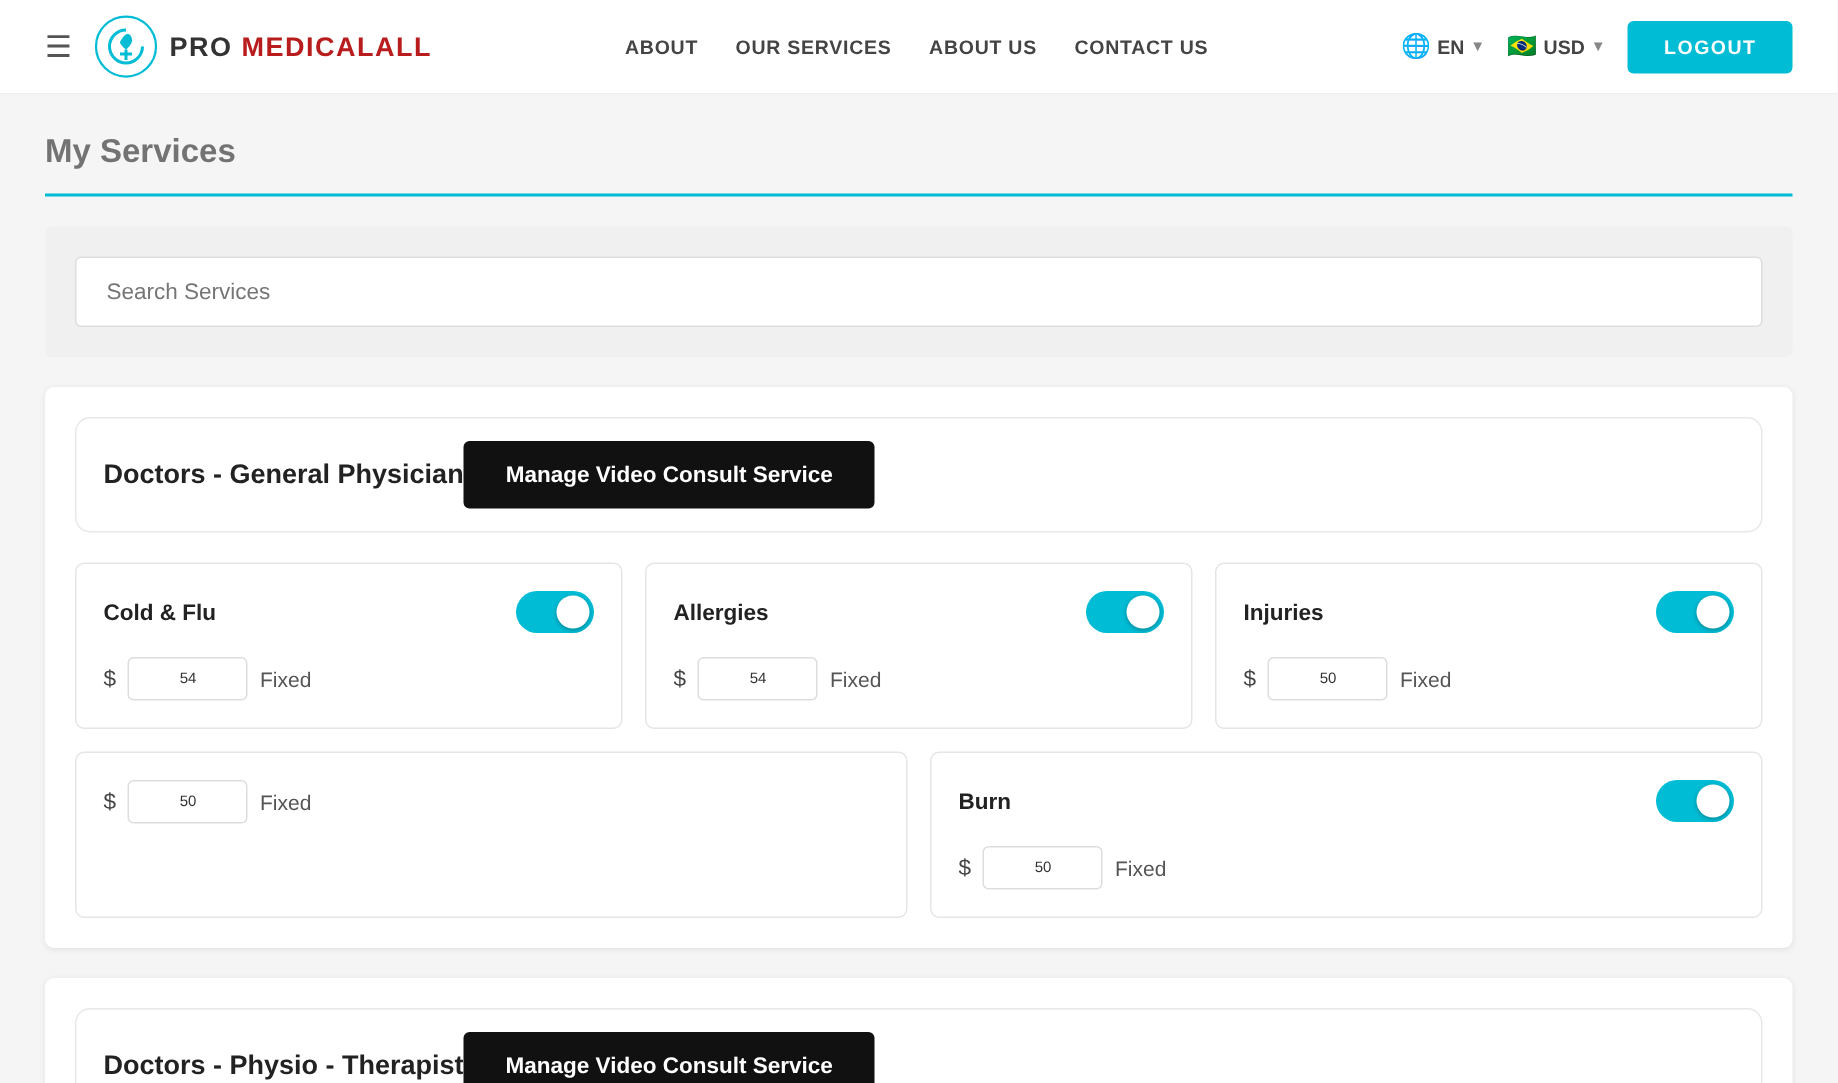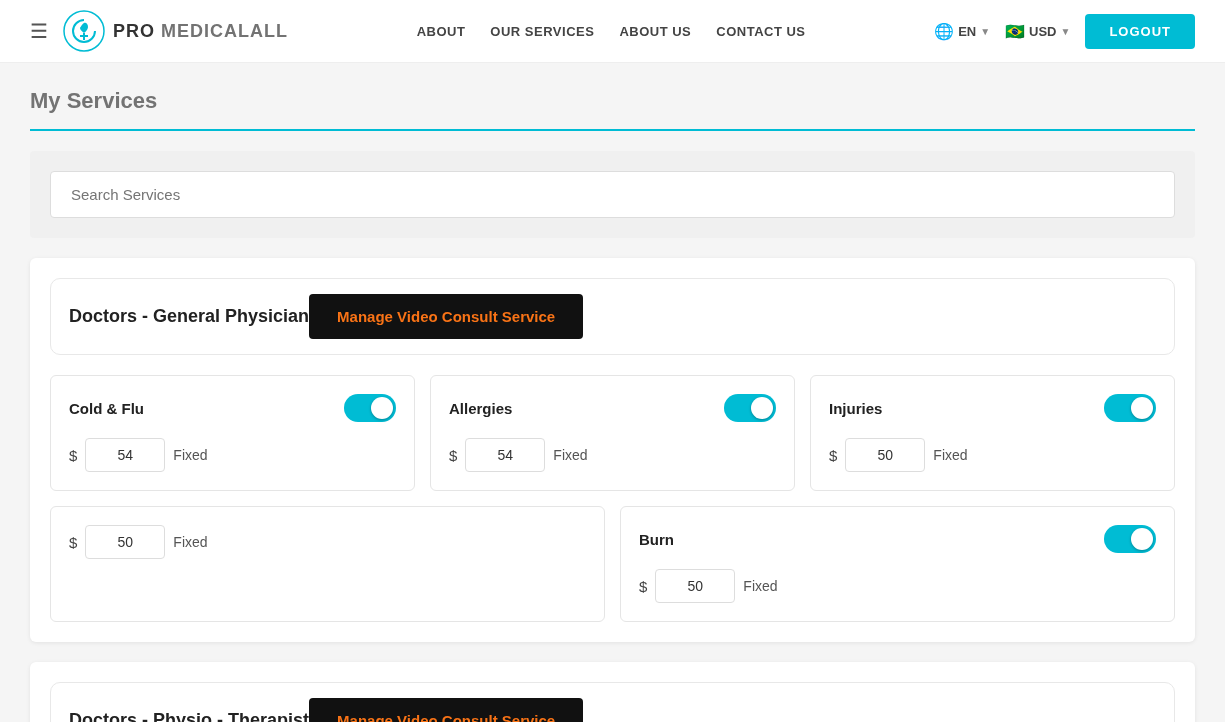--- a/index.html
+++ b/index.html
@@ -35,21 +35,21 @@
     .logo-icon {
       width: 42px;
       height: 42px;
     }
     .logo-text {
       font-size: 18px;
       font-weight: bold;
       letter-spacing: 1px;
     }
     .logo-text .pro { color: #333; }
-    .logo-text .medical { color: #737373; }
+    .logo-text .medical { color: #b91c1c; }
     .header-nav {
       display: flex;
       align-items: center;
       gap: 25px;
     }
     .nav-link {
       font-size: 13px;
       font-weight: 600;
       color: #444;
       text-decoration: none;
@@ -136,21 +136,21 @@
       border-radius: 10px;
       margin-bottom: 20px;
     }
     .service-card-title {
       font-size: 18px;
       font-weight: bold;
       color: #222;
     }
     .manage-btn {
       background: #111;
-      color: #f97316;
+      color: #ffffff;
       border: none;
       padding: 14px 28px;
       font-size: 15px;
       font-weight: 600;
       border-radius: 4px;
       cursor: pointer;
     }
 
     
     .service-items-grid {
@@ -223,21 +223,21 @@
     }
     .price-dollar {
       font-size: 15px;
       color: #444;
     }
     .price-input {
       width: 80px;
       padding: 8px 10px;
       border: 1px solid #ddd;
       border-radius: 4px;
-      font-size: 14px;
+      font-size: 10px;
       color: #333;
       text-align: center;
     }
     .price-type {
       font-size: 14px;
       color: #555;
     }
 
     
     .service-items-grid-2 {

